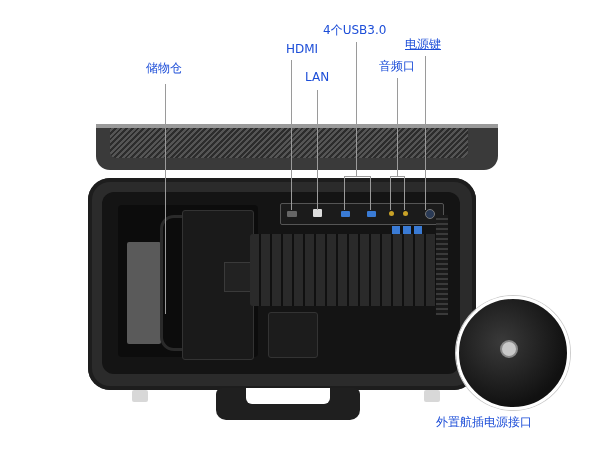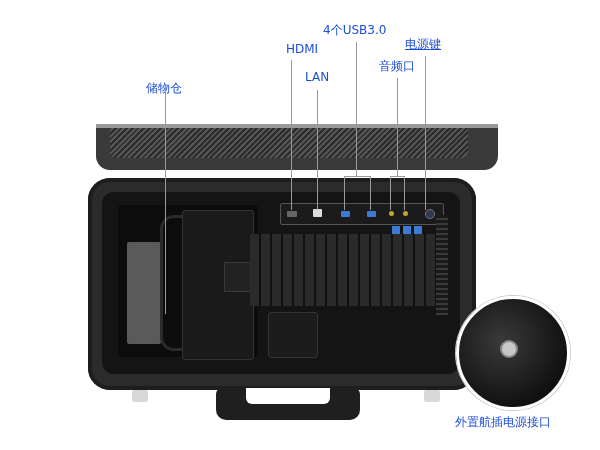--- a/index.html
+++ b/index.html
@@ -31,27 +31,27 @@
   .handle{left:216px;top:388px;width:144px;height:32px;background:#1f1f1f;border-radius:6px 6px 10px 10px;}
   .handle-hole{left:246px;top:388px;width:84px;height:16px;background:#fff;border-radius:0 0 6px 6px;}
   .foot{position:absolute;top:390px;width:16px;height:12px;background:#d8d8d8;border-radius:2px;}
   
   .inset{left:456px;top:296px;width:108px;height:108px;border-radius:50%;background:radial-gradient(circle at 40% 40%,#3a3a3a,#111 70%);border:3px solid #fff;box-shadow:0 0 0 1px #ccc;overflow:hidden;}
   .inset-plug{left:500px;top:340px;width:14px;height:14px;border-radius:50%;background:#c8c8c8;border:2px solid #888;}
 </style>
 </head>
 <body>
 
-<span class="label" style="left:146px;top:80px;">储物仓</span>
+<span class="label" style="left:146px;top:60px;">储物仓</span>
 <span class="label" style="left:263px;top:42px;margin-left:23px;">HDMI</span>
 <span class="label" style="left:305px;top:70px;">LAN</span>
 <span class="label" style="left:323px;top:22px;">4个USB3.0</span>
 <span class="label" style="left:379px;top:58px;font-family:Liberation Mono, monospace;">音频口</span>
 <span class="label" style="left:405px;top:36px;text-decoration:underline;">电源键</span>
-<span class="label" style="left:455px;top:414px;">外置航插电源接口</span>
+<span class="label" style="left:436px;top:414px;">外置航插电源接口</span>
 
 <div class="abs lid"></div>
 <div class="abs lid-inner"></div>
 <div class="abs lid-edge"></div>
 
 <div class="abs case"></div>
 <div class="abs case-inner"></div>
 
 <div class="abs storage"></div>
 <div class="abs adapter"></div>

